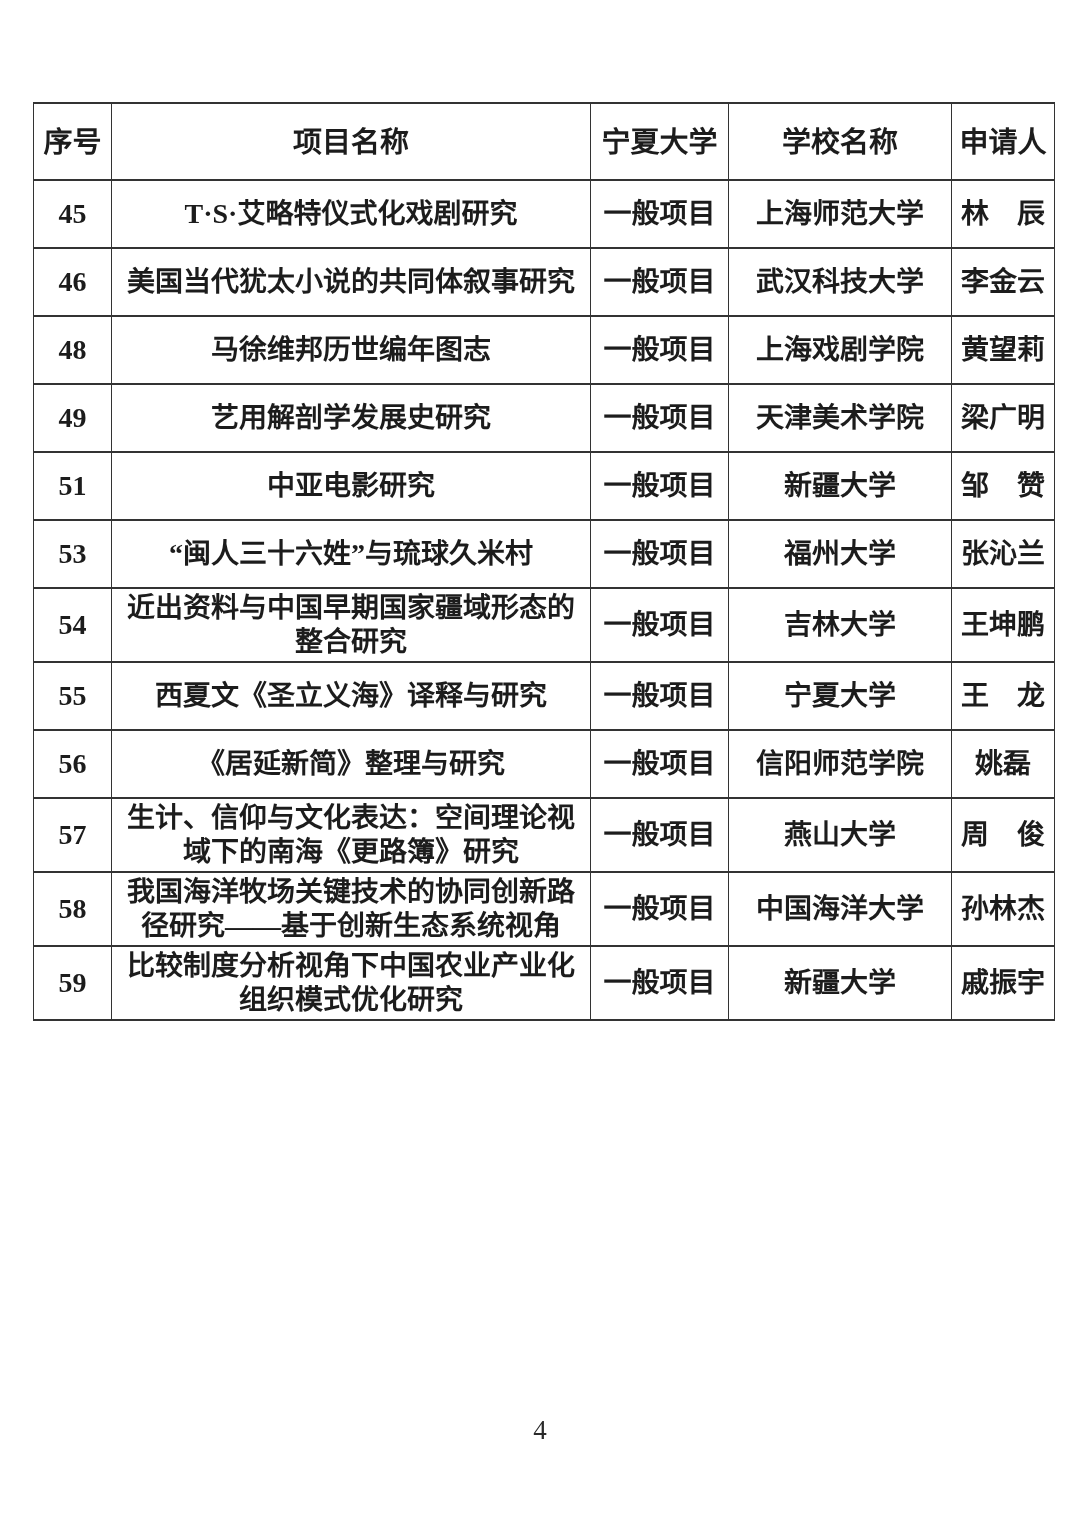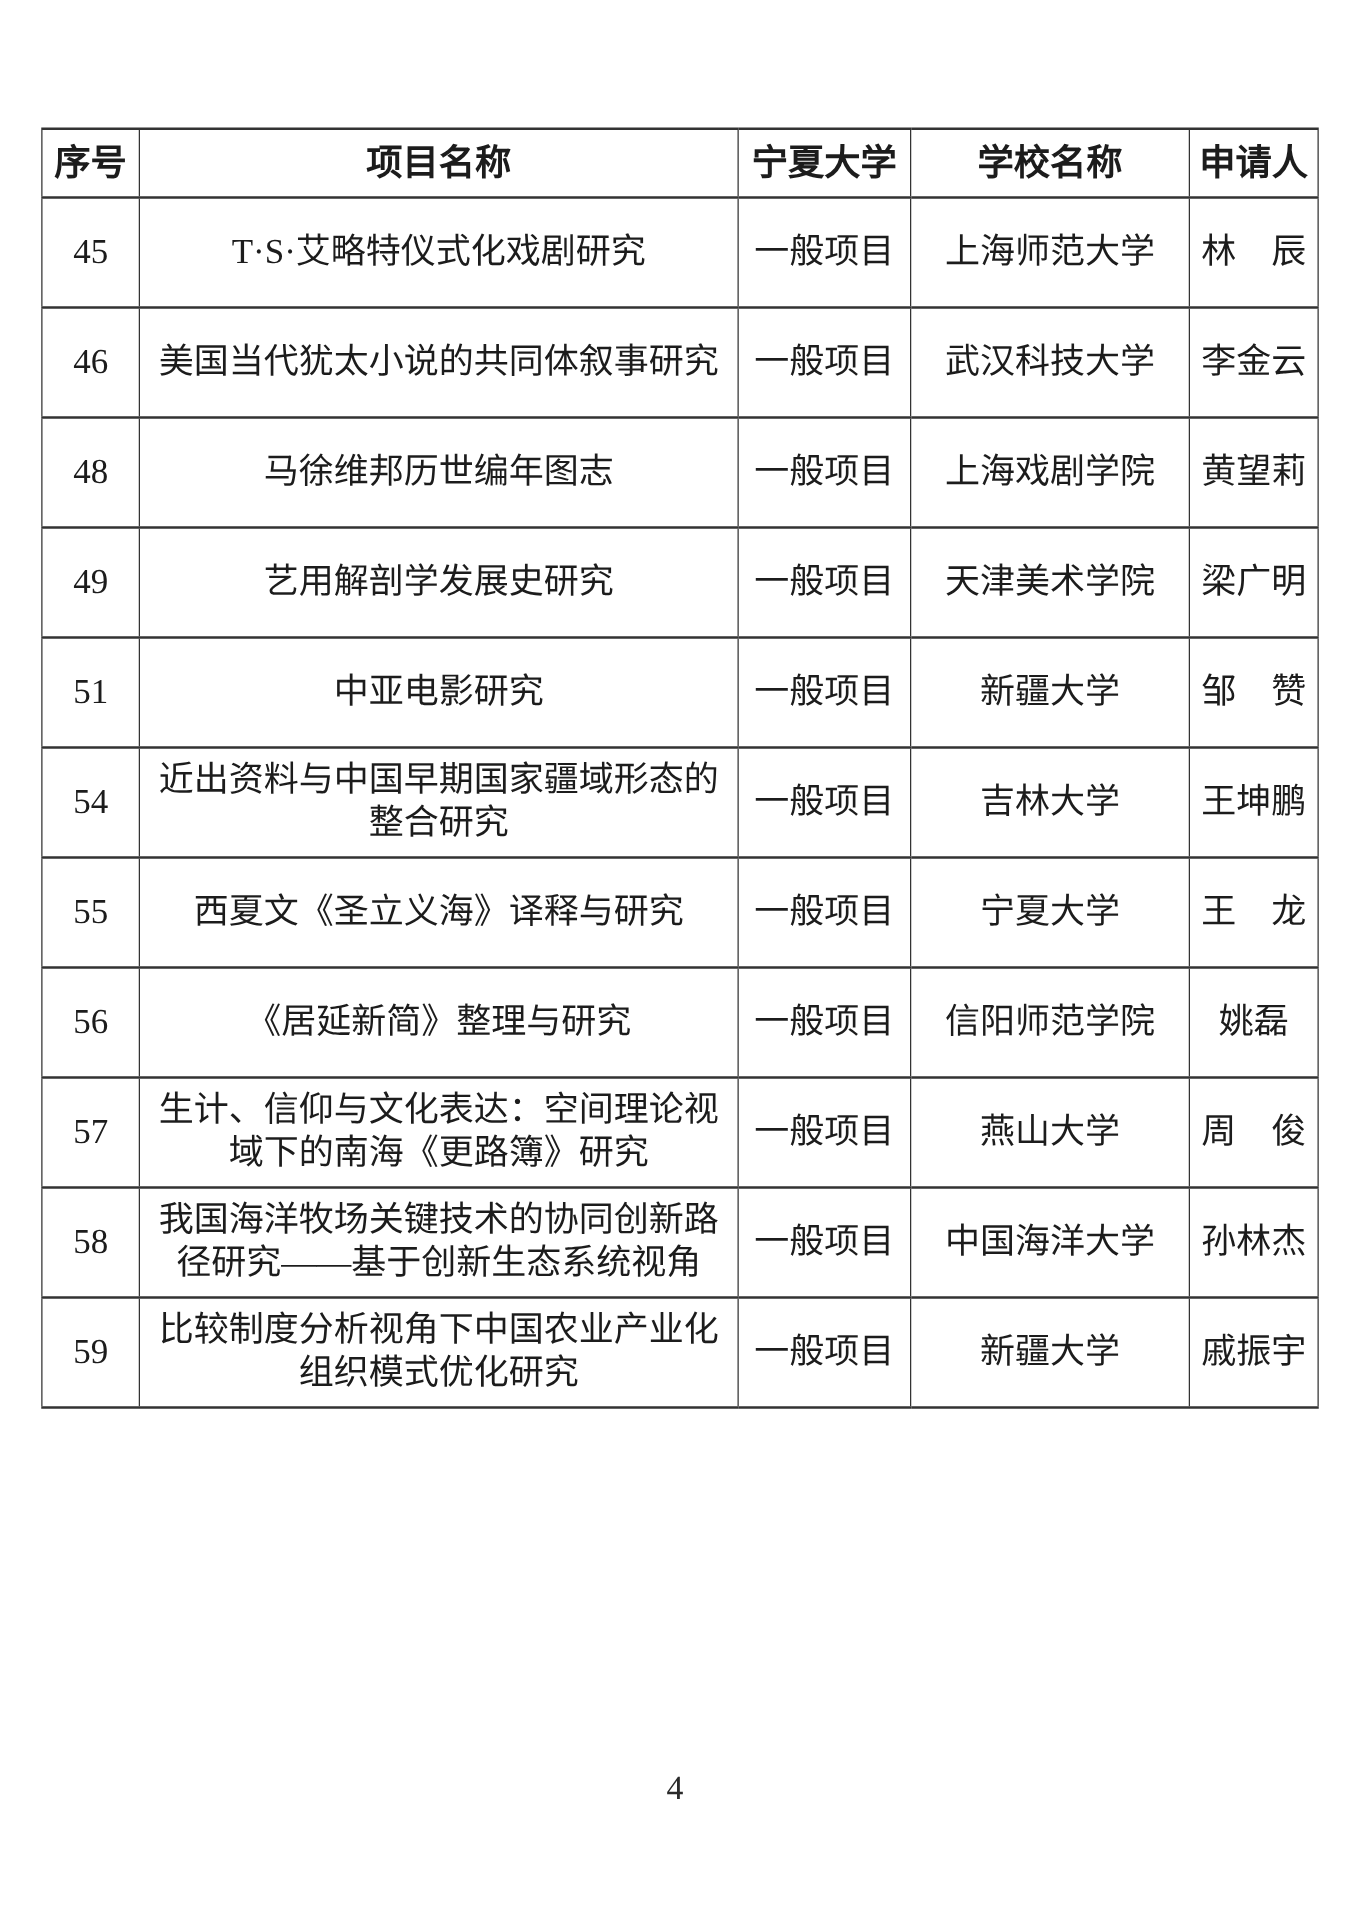--- a/index.html
+++ b/index.html
@@ -30,22 +30,22 @@
     border-top-width: 2px;
     border-bottom-width: 2px;
     vertical-align: middle;
     text-align: center;
     padding: 2px 4px;
     font-size: 28px;
     line-height: 34px;
     color: #1c1c1c;
     overflow: hidden;
   }
-  table.projects thead tr { height: 55px; font-family: Liberation Serif, serif; }
-  table.projects tbody tr { height: 88px; }
+  table.projects thead tr { height: 77px; font-family: Liberation Serif, serif; }
+  table.projects tbody tr { height: 68px; font-weight: bold; }
   table.projects th {
     font-weight: bold;
     font-size: 29px;
   }
   .col-no       { width: 78px; }
   .col-name     { width: 479px; }
   .col-category { width: 138px; }
   .col-school   { width: 223px; }
   .col-applicant{ width: 103px; }
   td.name-cell { font-size: 27px; }
@@ -111,20 +111,27 @@
         <td>梁广明</td>
       </tr>
       <tr>
         <td>51</td>
         <td class="name-cell">中亚电影研究</td>
         <td>一般项目</td>
         <td>新疆大学</td>
         <td>邹　赞</td>
       </tr>
       <tr>
+        <td>53</td>
+        <td class="name-cell">“闽人三十六姓”与琉球久米村</td>
+        <td>一般项目</td>
+        <td>福州大学</td>
+        <td>张沁兰</td>
+      </tr>
+      <tr>
         <td>54</td>
         <td class="name-cell">近出资料与中国早期国家疆域形态的整合研究</td>
         <td>一般项目</td>
         <td>吉林大学</td>
         <td>王坤鹏</td>
       </tr>
       <tr>
         <td>55</td>
         <td class="name-cell">西夏文《圣立义海》译释与研究</td>
         <td>一般项目</td>

